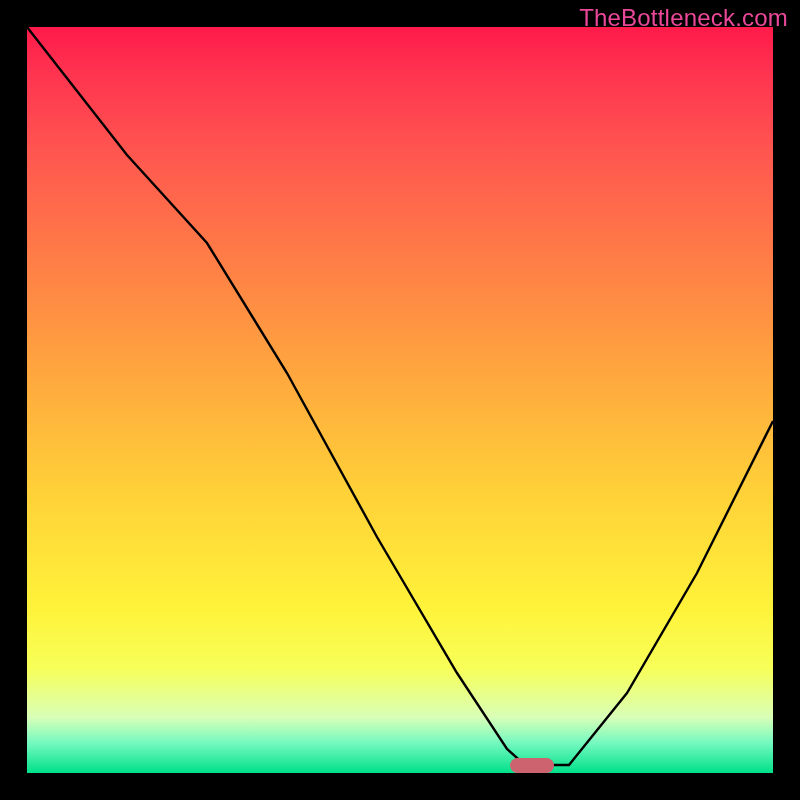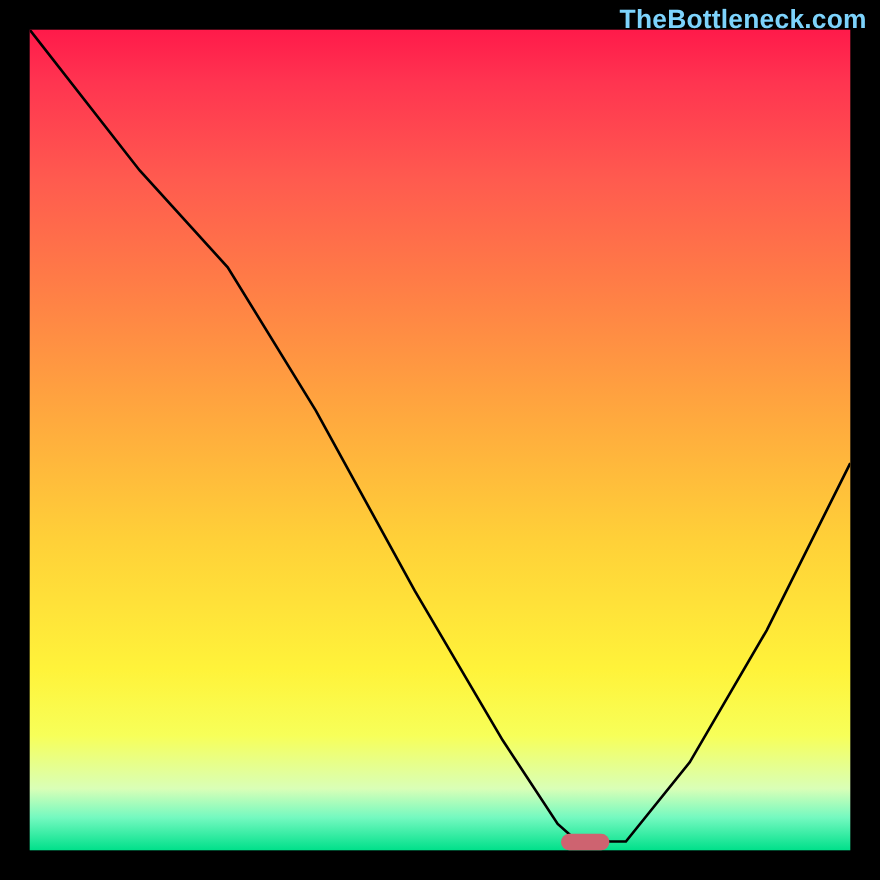--- a/index.html
+++ b/index.html
@@ -28,23 +28,23 @@
       #f7ff59 86%,
       #d9ffb7 92.5%,
       #74f9c0 96%,
       #00e08a 100%
     );
   }
   .watermark {
     position: absolute;
     top: 4px;
     right: 12px;
-    color: #7dd3fc;
+    color: #ec4899;
     font-size: 24px;
-    font-weight: 700;
+    font-weight: 400;
     user-select: none;
     letter-spacing: 0.2px;
   }
   svg.curve {
     position: absolute;
     left: 27px;
     top: 27px;
     width: 746px;
     height: 746px;
   }

